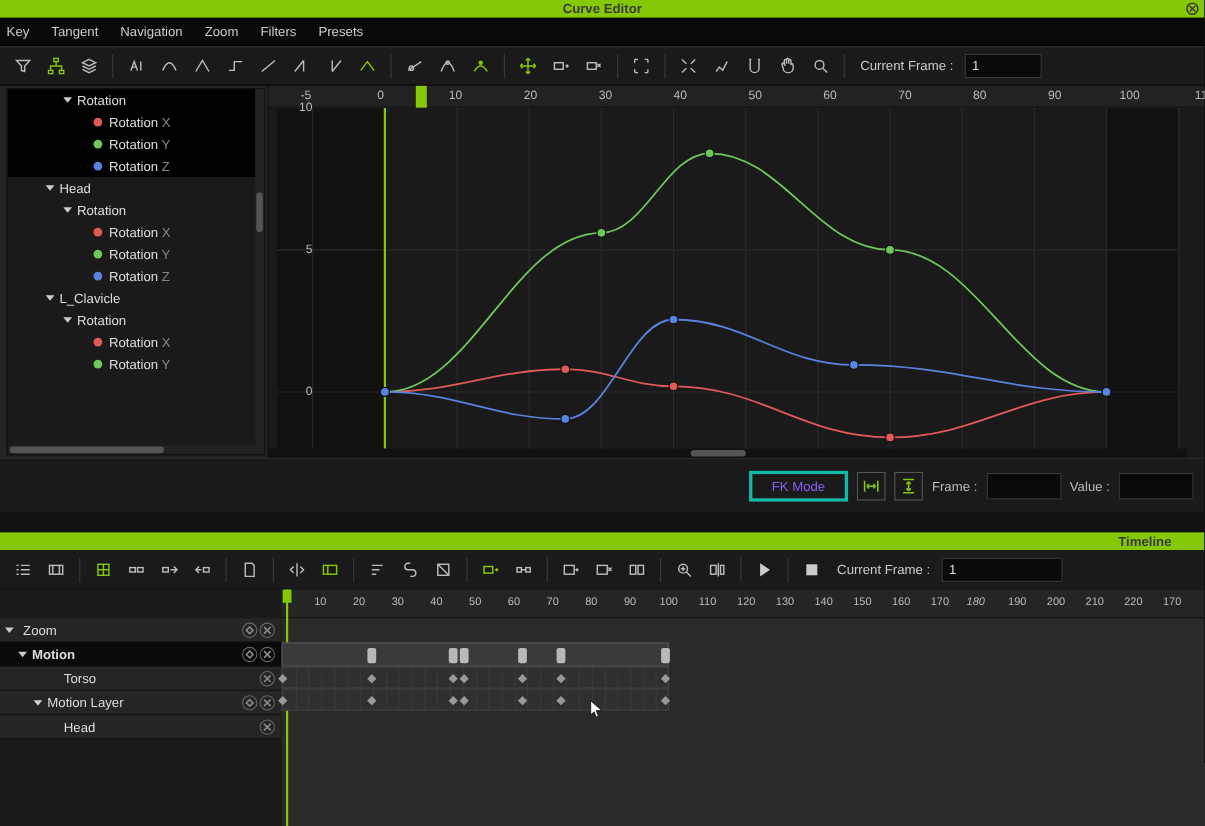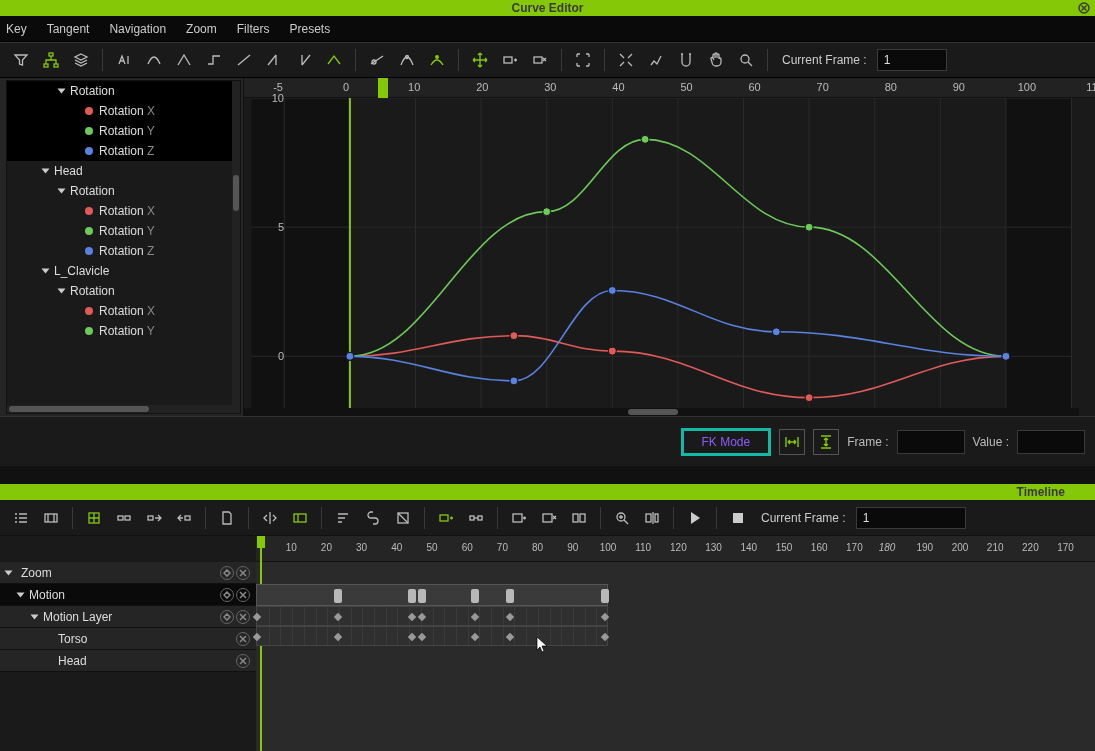--- a/index.html
+++ b/index.html
@@ -546,53 +546,53 @@
           </div>
         <div class="rnd">
             <svg viewBox="0 0 8 8">
               <path d="M1 1l6 6M7 1L1 7"></path>
             </svg>
           </div>
       </div>
     </div>
     <div class="tl-row sel">
       <span class="tri" style="margin-left:12px"></span>
-      <span class="tl-row-label" style="font-weight:normal">Motion</span>
+      <span class="tl-row-label" style="font-weight:bold">Motion</span>
       <div class="tl-row-icons">
         <div class="rnd">
             <svg viewBox="0 0 8 8">
               <path d="M4 1l3 3-3 3-3-3z"></path>
             </svg>
           </div>
+        <div class="rnd">
+            <svg viewBox="0 0 8 8">
+              <path d="M1 1l6 6M7 1L1 7"></path>
+            </svg>
+          </div>
+      </div>
+    </div>
+    <div class="tl-row">
+      <span class="tl-row-label" style="padding-left:52px">Torso</span>
+      <div class="tl-row-icons">
         <div class="rnd">
             <svg viewBox="0 0 8 8">
               <path d="M1 1l6 6M7 1L1 7"></path>
             </svg>
           </div>
       </div>
     </div>
     <div class="tl-row">
       <span class="tri" style="margin-left:26px"></span>
       <span class="tl-row-label">Motion Layer</span>
       <div class="tl-row-icons">
         <div class="rnd">
             <svg viewBox="0 0 8 8">
               <path d="M4 1l3 3-3 3-3-3z"></path>
             </svg>
           </div>
-        <div class="rnd">
-            <svg viewBox="0 0 8 8">
-              <path d="M1 1l6 6M7 1L1 7"></path>
-            </svg>
-          </div>
-      </div>
-    </div>
-    <div class="tl-row">
-      <span class="tl-row-label" style="padding-left:52px">Torso</span>
-      <div class="tl-row-icons">
         <div class="rnd">
             <svg viewBox="0 0 8 8">
               <path d="M1 1l6 6M7 1L1 7"></path>
             </svg>
           </div>
       </div>
     </div>
     <div class="tl-row">
       <span class="tl-row-label" style="padding-left:52px">Head</span>
       <div class="tl-row-icons">

